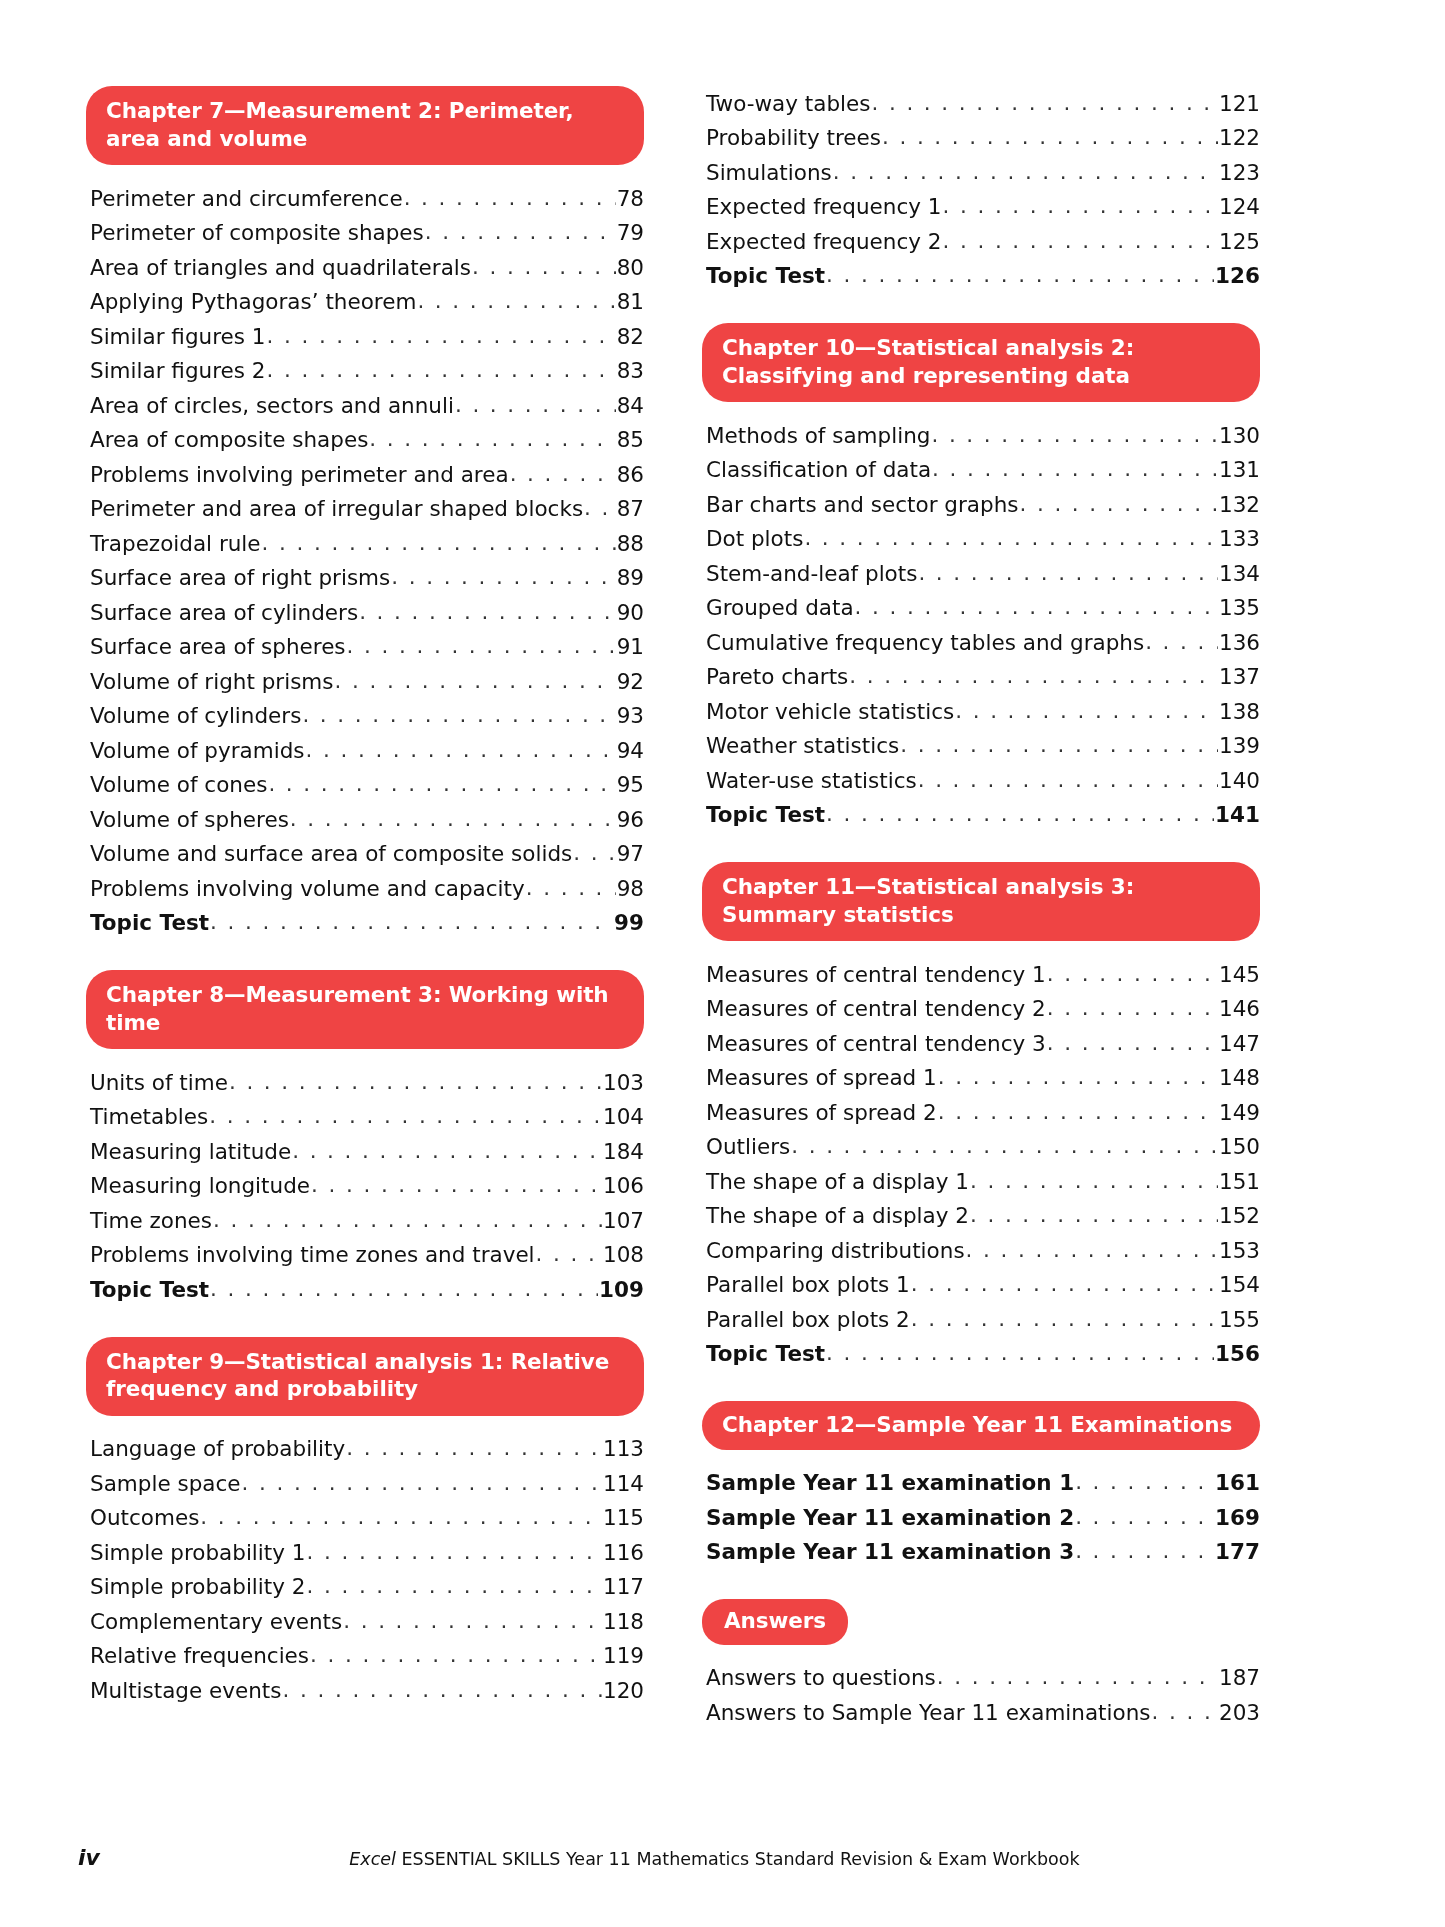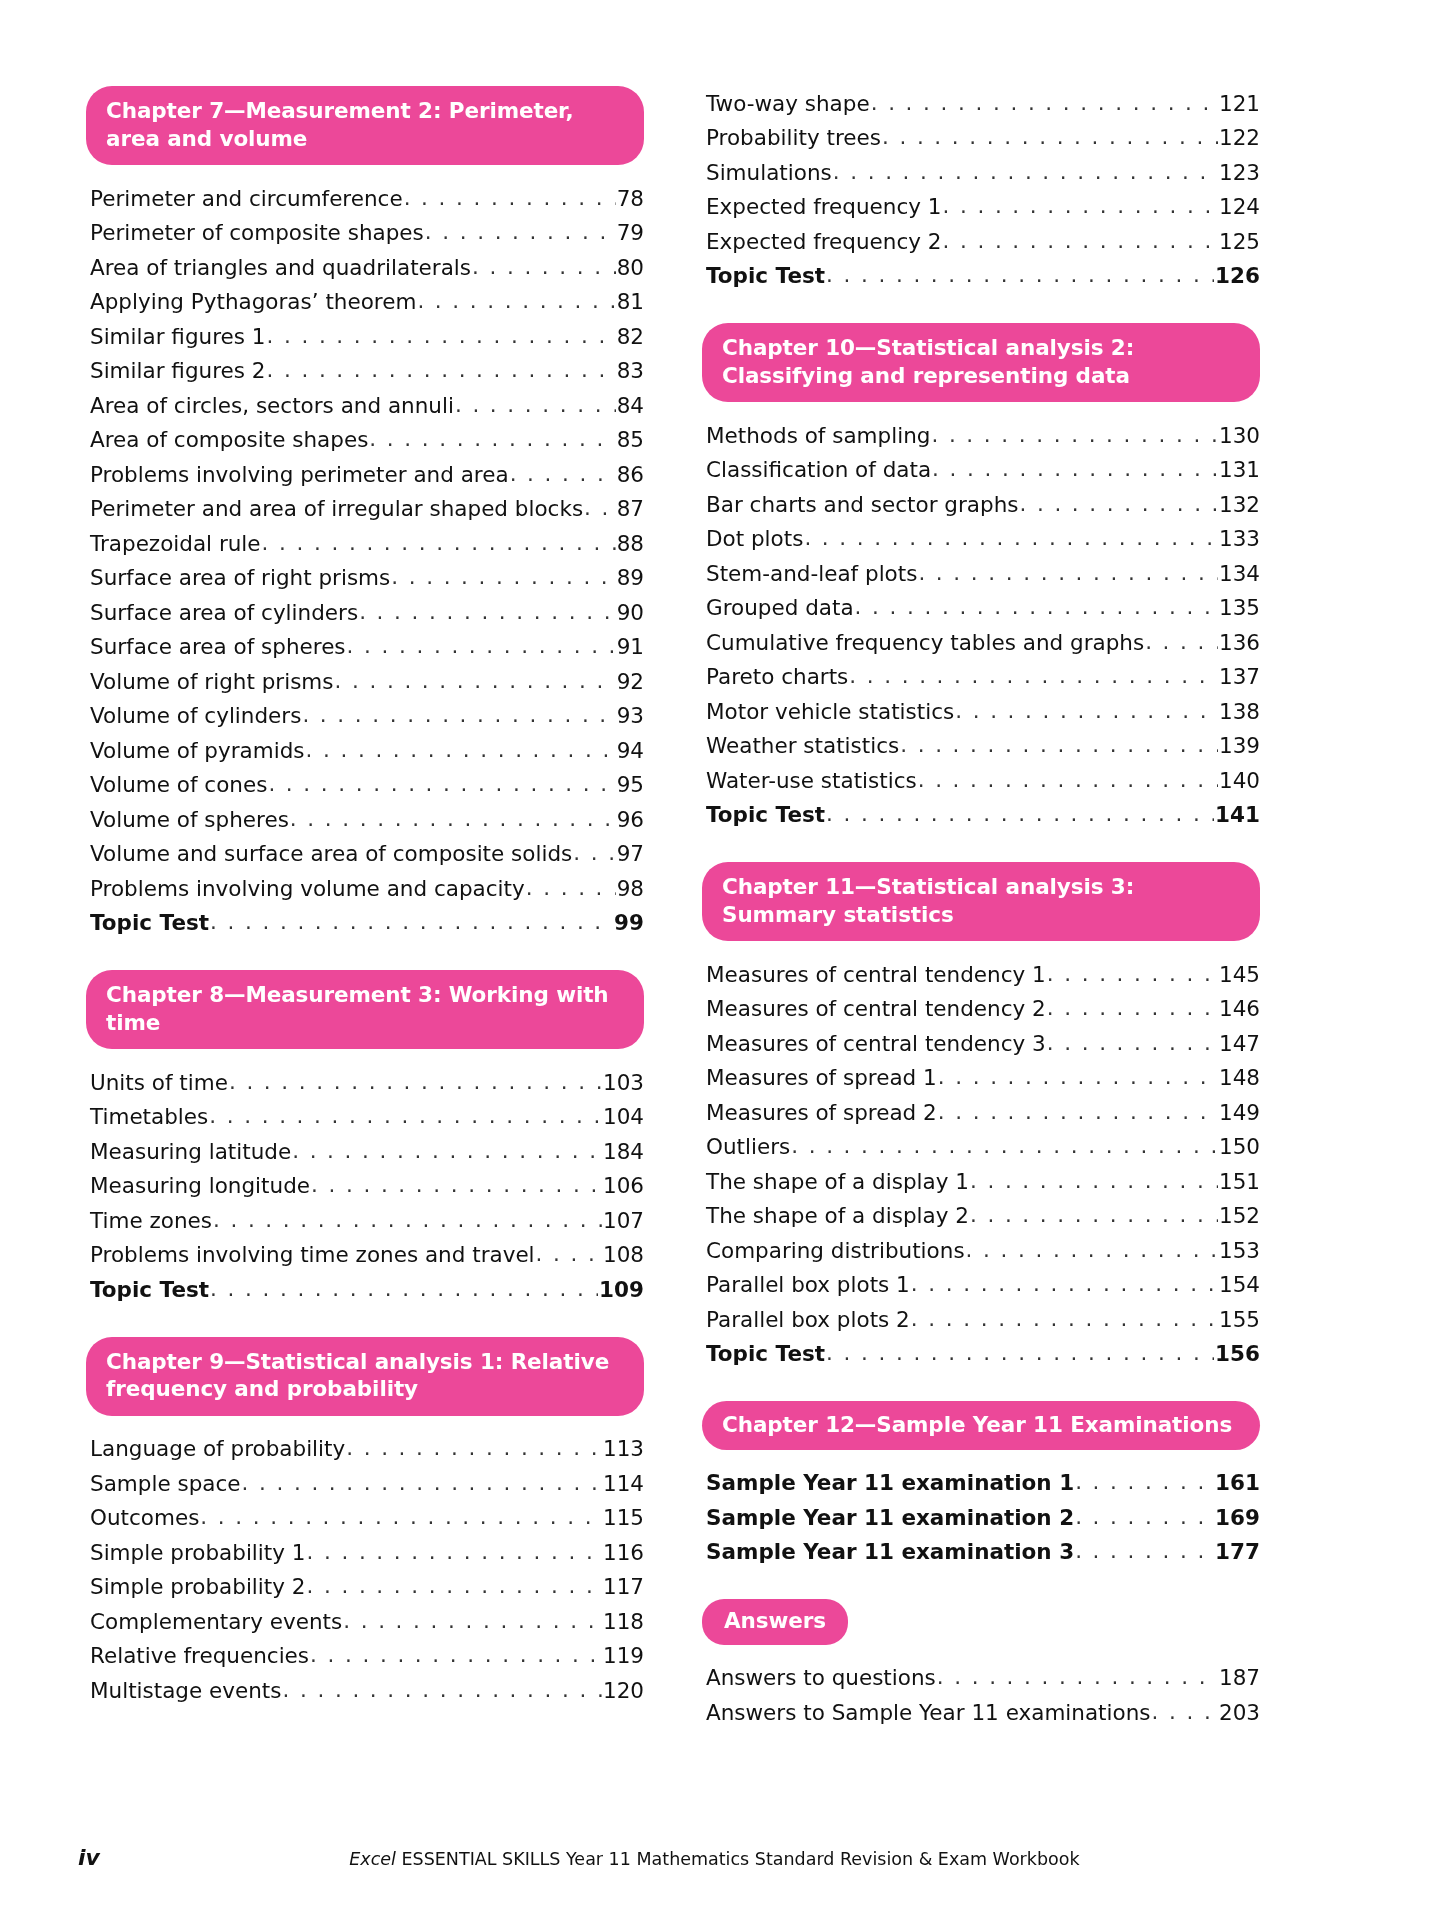--- a/index.html
+++ b/index.html
@@ -25,21 +25,21 @@
     gap: 58px;
     height: 1700px;
   }
   .col {
     width: 558px;
     flex: 0 0 558px;
   }
 
   
   .chapter-banner {
-    background: #ec4899;
+    background: #ef4444;
     color: #ffffff;
     border-radius: 26px;
     padding: 11px 20px 13px 20px;
     font-weight: bold;
     font-size: 21.5px;
     line-height: 1.28;
     letter-spacing: -0.1px;
     margin-bottom: 16px;
     display: block;
   }
@@ -303,21 +303,21 @@
           </div>
           <div class="toc-row">
             <span class="toc-title">Multistage events</span>
             <span class="toc-dots">. . . . . . . . . . . . . . . . . . . . . . . . . . . . . . . . . . . . . . . . . . . . . . . . . . . . . . . . . . . . . . . . . . . . . . . . . . . . . . . . . . . . . . . . . . </span>
             <span class="toc-page">120</span>
           </div>
         </div>
       </div>
     <div class="col" id="col-right"><div class="toc-list">
           <div class="toc-row">
-            <span class="toc-title">Two-way shape</span>
+            <span class="toc-title">Two-way tables</span>
             <span class="toc-dots">. . . . . . . . . . . . . . . . . . . . . . . . . . . . . . . . . . . . . . . . . . . . . . . . . . . . . . . . . . . . . . . . . . . . . . . . . . . . . . . . . . . . . . . . . . </span>
             <span class="toc-page">121</span>
           </div>
           <div class="toc-row">
             <span class="toc-title">Probability trees</span>
             <span class="toc-dots">. . . . . . . . . . . . . . . . . . . . . . . . . . . . . . . . . . . . . . . . . . . . . . . . . . . . . . . . . . . . . . . . . . . . . . . . . . . . . . . . . . . . . . . . . . </span>
             <span class="toc-page">122</span>
           </div>
           <div class="toc-row">
             <span class="toc-title">Simulations</span>

